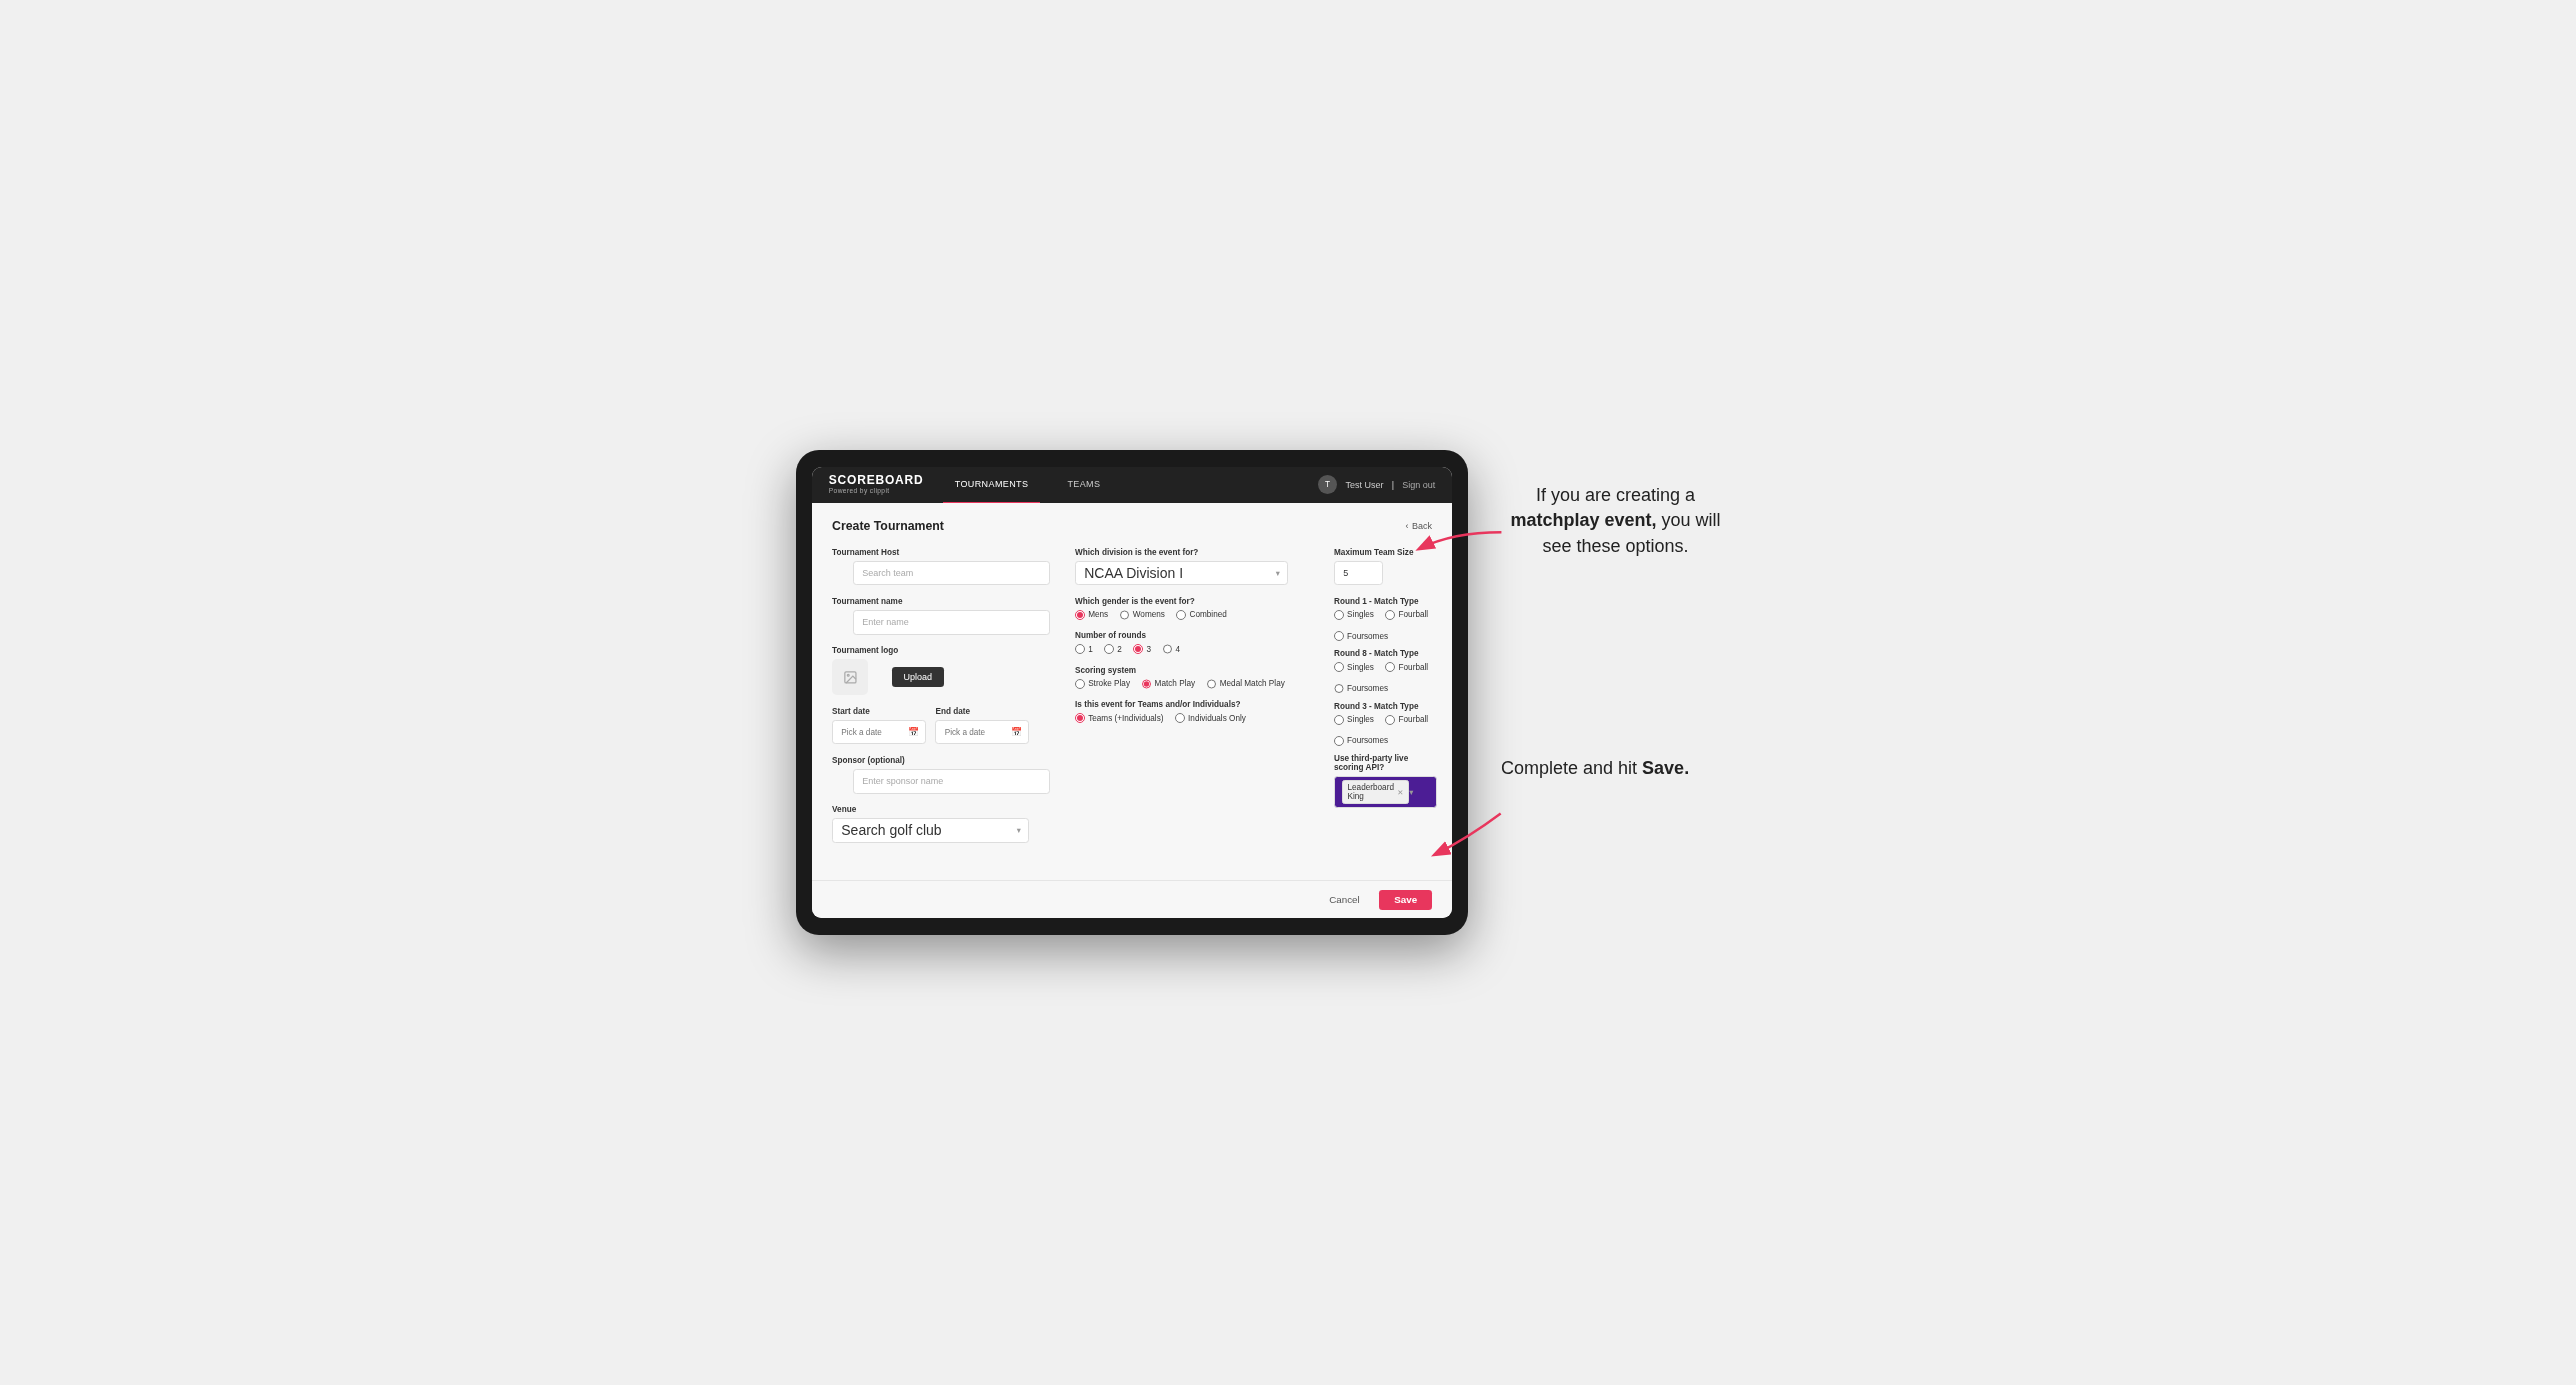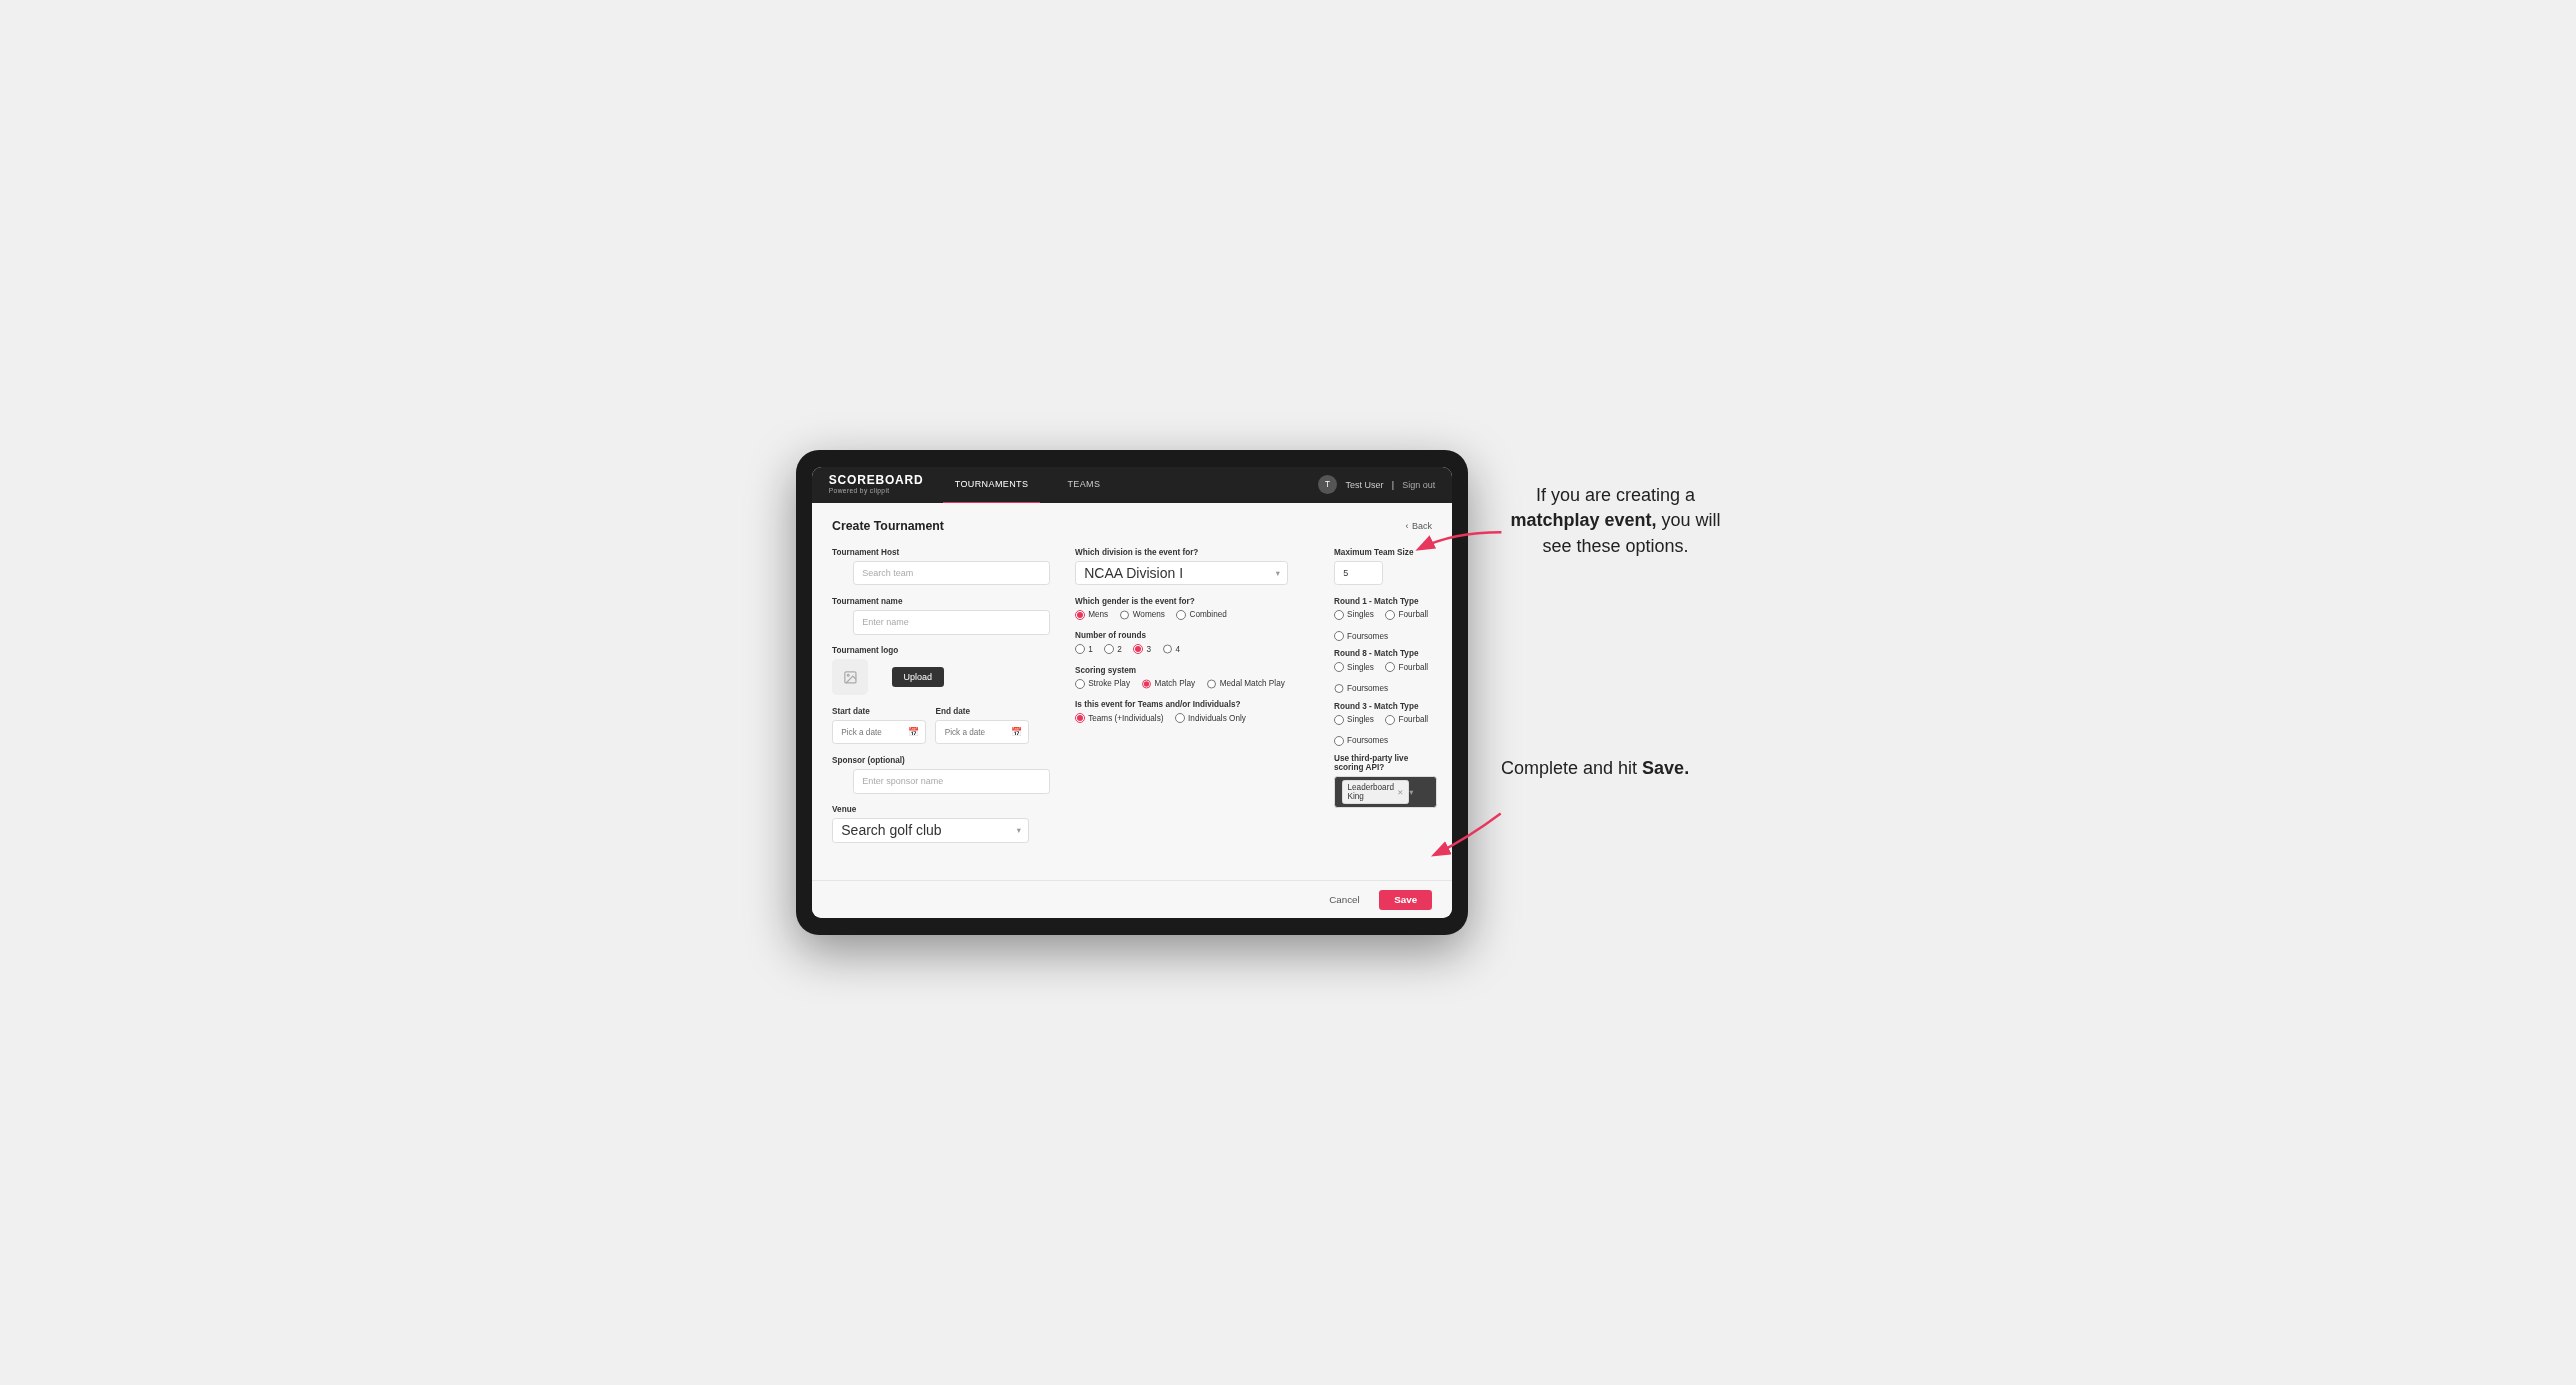--- a/index.html
+++ b/index.html
@@ -354,21 +354,21 @@
     }
 
     .api-select-box {
       width: 100%;
       min-height: 24.6px;
       border: 0.8px solid #ddd;
       border-radius: 3.3px;
       padding: 3.3px 23px 3.3px 6.6px;
       font-size: 9px;
       color: #333;
-      background: #404040;
+      background: #4c1d95;
       display: flex;
       align-items: center;
       justify-content: space-between;
     }
 
     .api-tag {
       background: #f0f0f0;
       border: 0.8px solid #ddd;
       border-radius: 2.5px;
       padding: 1.6px 4.9px;

